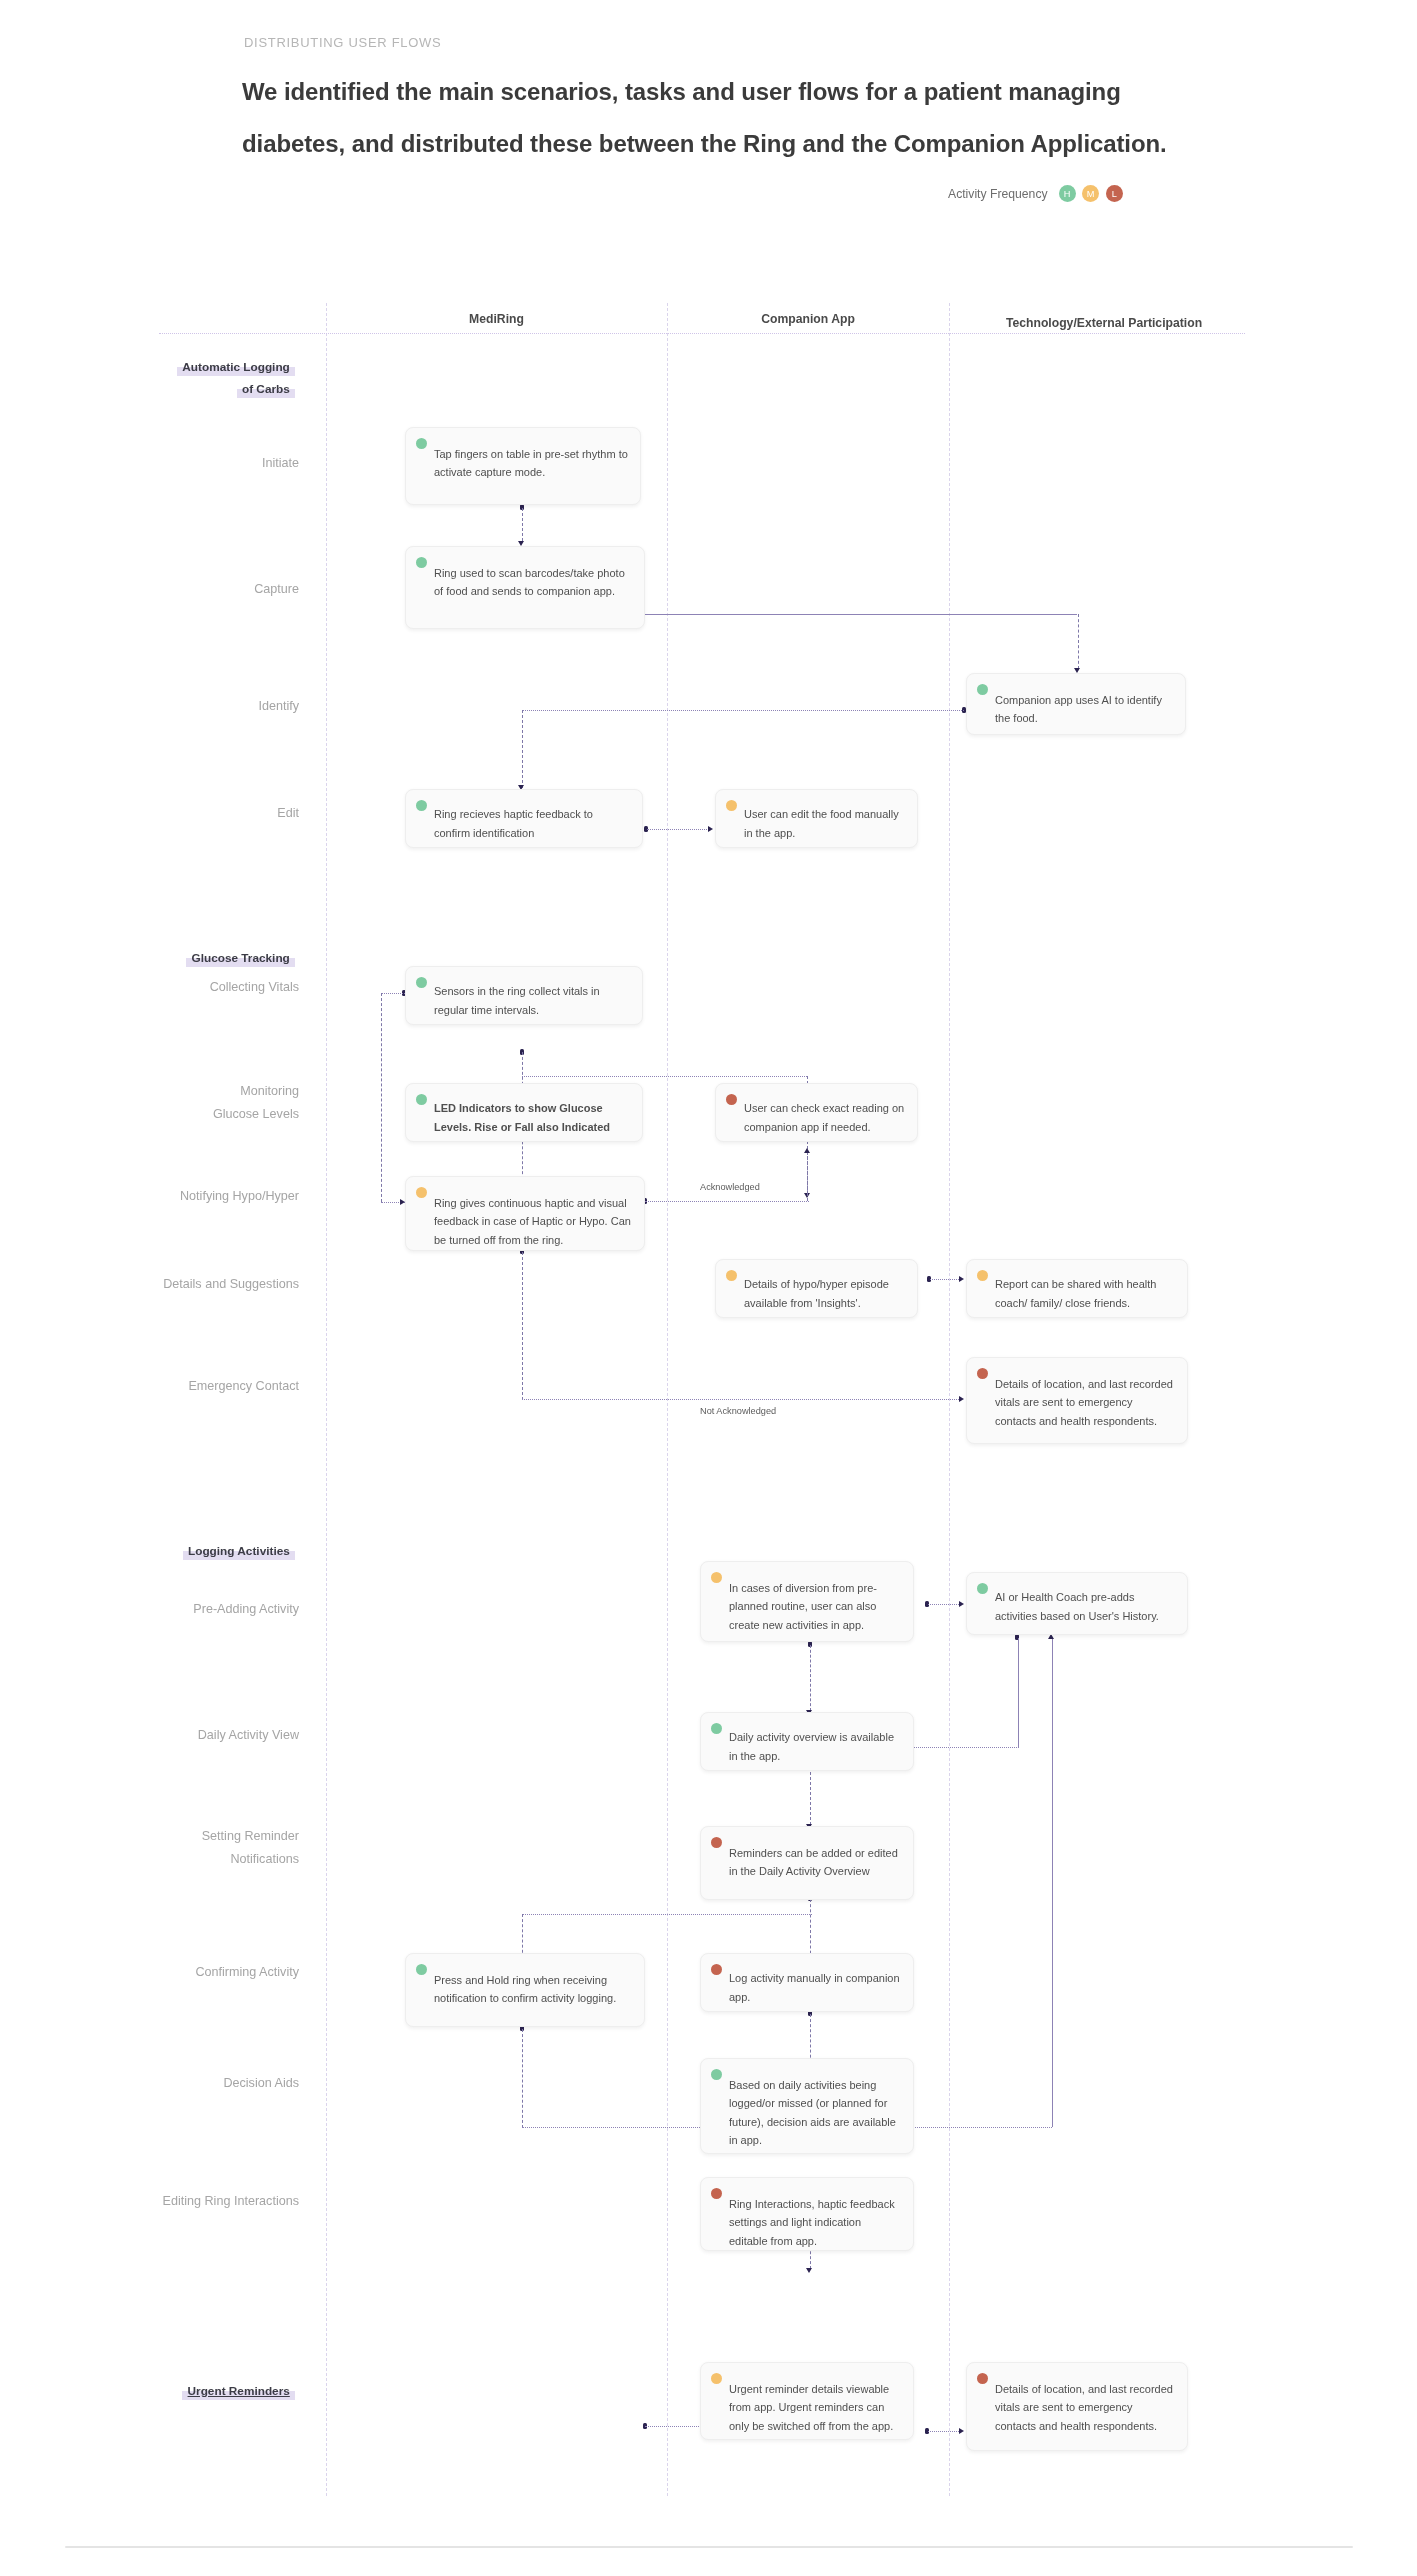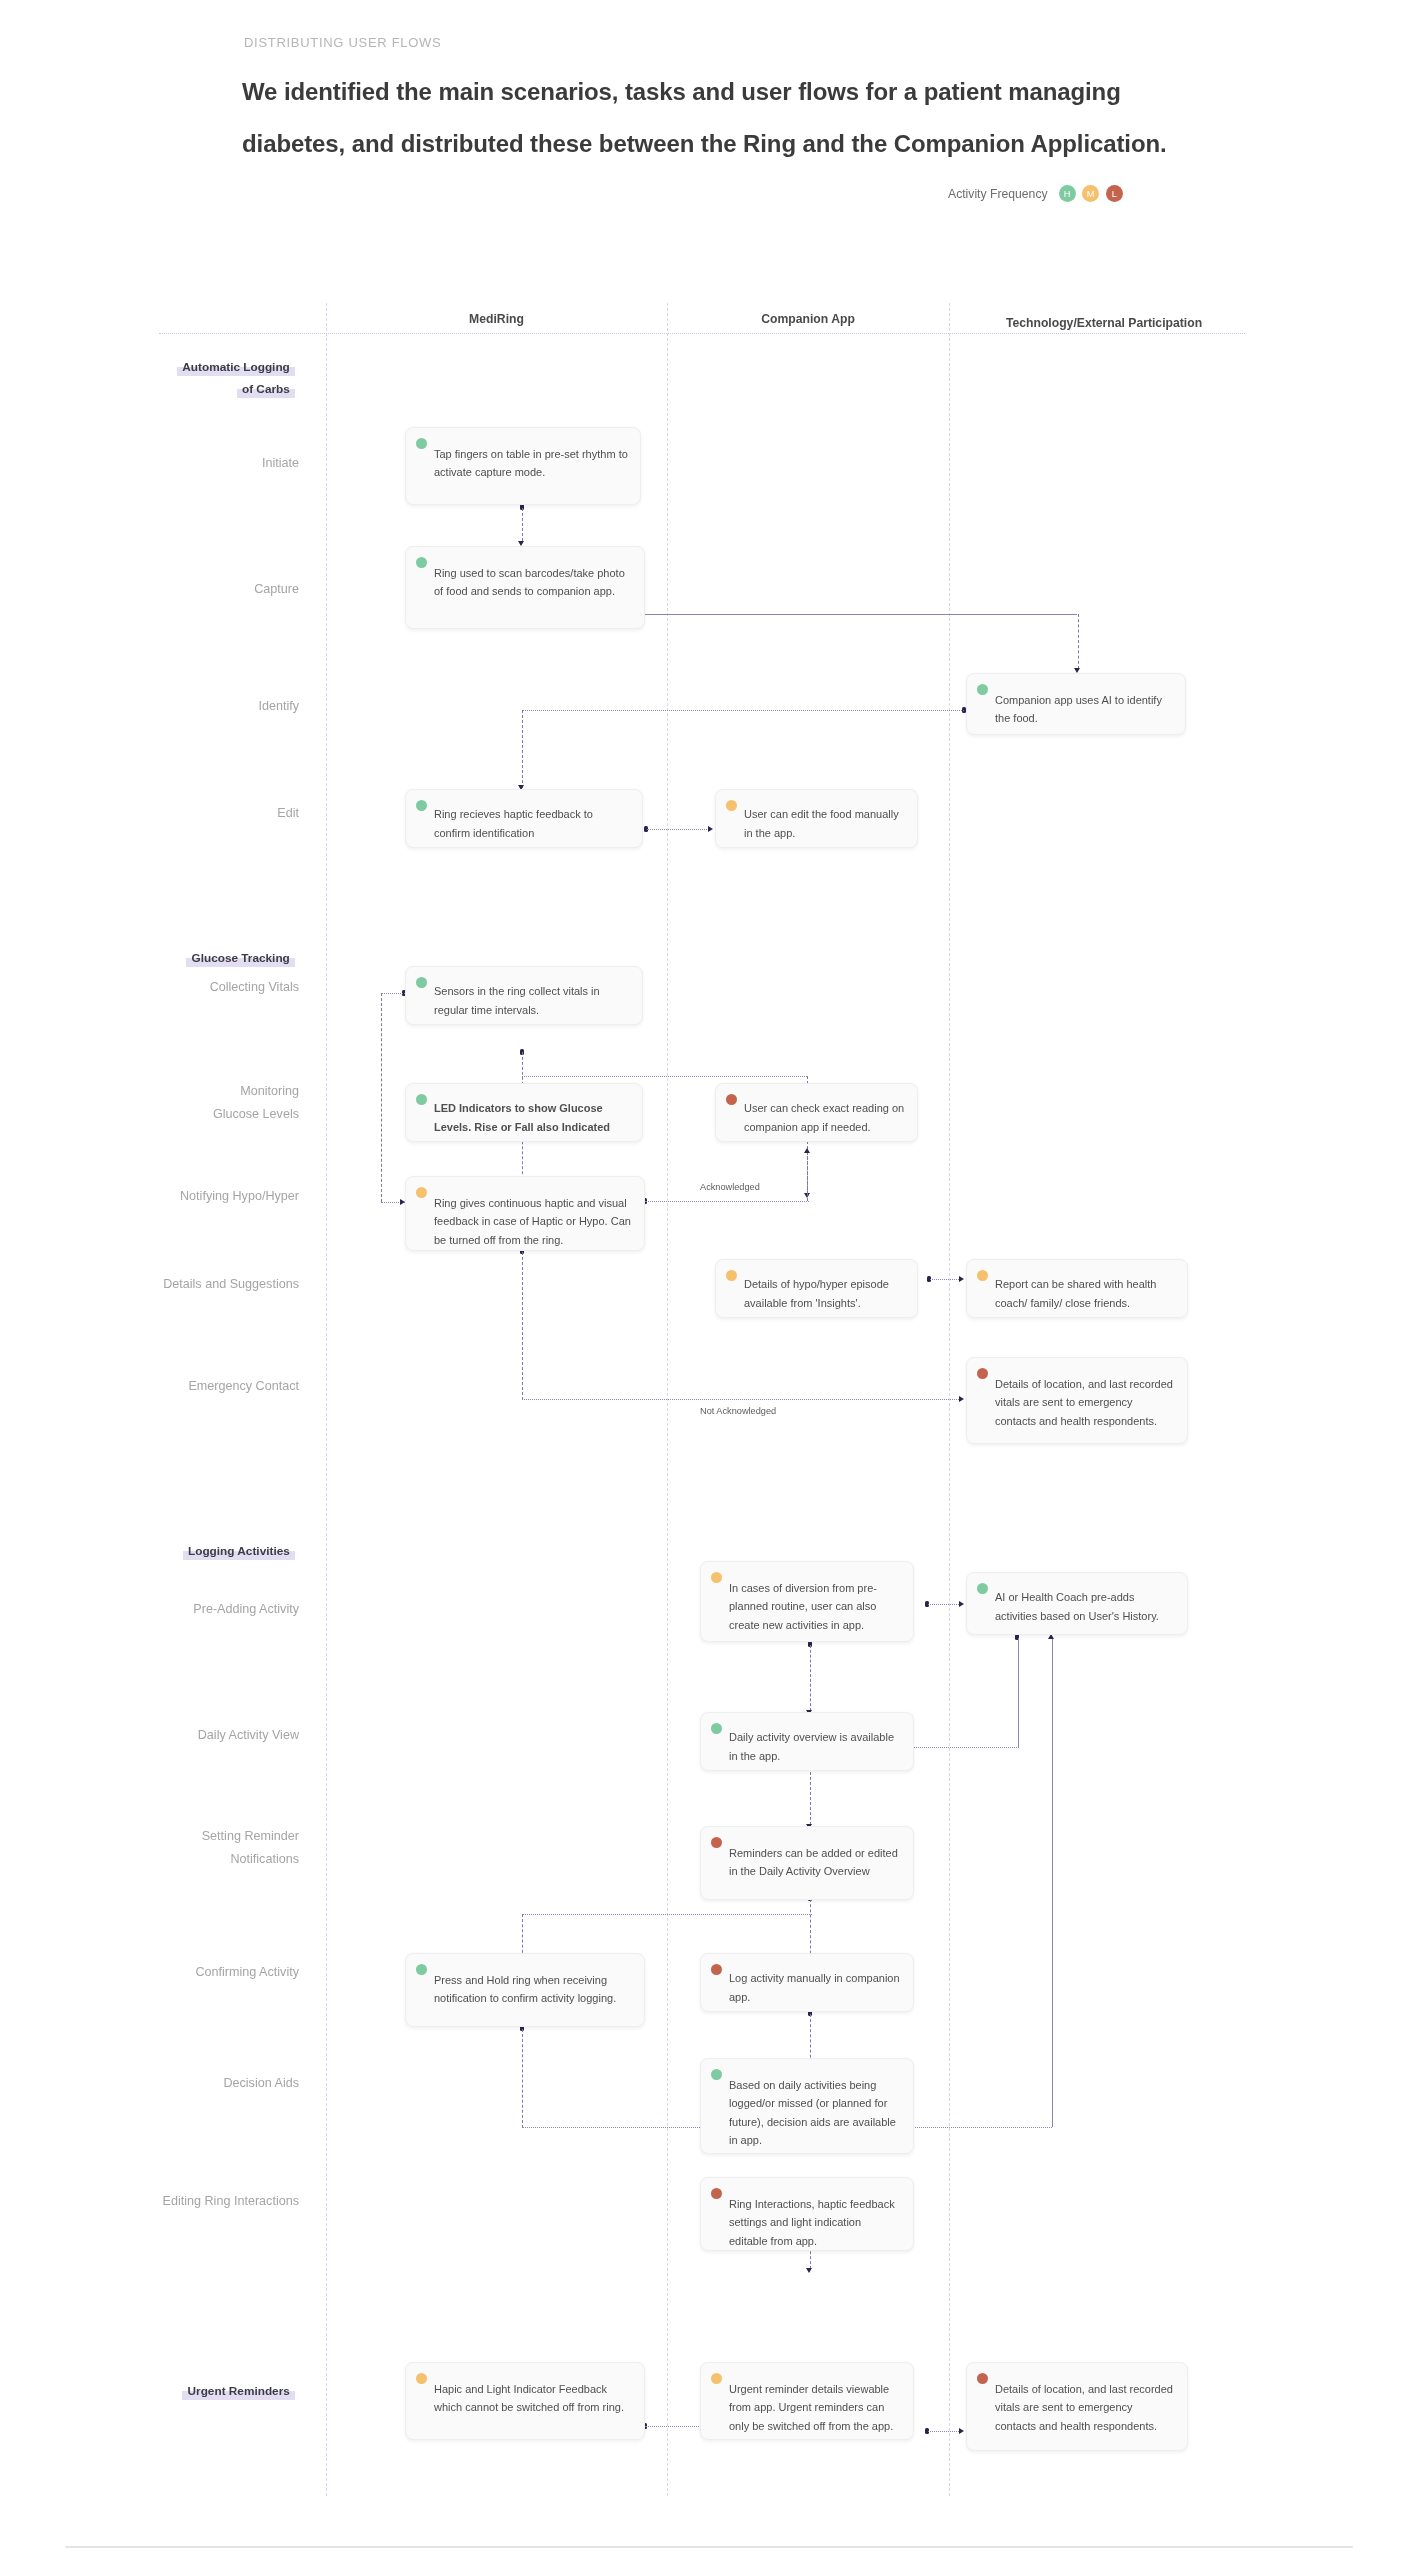--- a/index.html
+++ b/index.html
@@ -226,21 +226,21 @@
     <div class="header-rule"></div>
 
     <div class="col-head" style="left:326px; width:341px;">MediRing</div>
     <div class="col-head" style="left:667px; width:282px;">Companion App</div>
     <div class="col-head ch3" style="left:949px; width:310px;">Technology/External Participation</div>
 
     <div class="section-label" style="top:356px;"><span>Automatic Logging
 of  Carbs</span></div>
     <div class="section-label" style="top:947px;"><span>Glucose Tracking</span></div>
     <div class="section-label" style="top:1540px;"><span>Logging Activities</span></div>
-    <div class="section-label" style="top:2380px;"><span>Urgent Reminders</span></div>
+    <div class="section-label" style="top:2380px;text-decoration:underline;"><span>Urgent Reminders</span></div>
 
     <div class="row-label" style="top:452px;">Initiate</div>
     <div class="row-label" style="top:578px;">Capture</div>
     <div class="row-label" style="top:695px;">Identify</div>
     <div class="row-label" style="top:802px;">Edit</div>
     <div class="row-label" style="top:976px;">Collecting Vitals</div>
     <div class="row-label" style="top:1080px;">Monitoring
 Glucose Levels</div>
     <div class="row-label" style="top:1185px;">Notifying Hypo/Hyper</div>
     <div class="row-label" style="top:1273px;">Details and Suggestions</div>
@@ -444,24 +444,20 @@
     <div class="card" style="left:700px; top:2058px; width:214px; height:96px;">
       <div class="dot" style="background:#7ecba1"></div>
       <div class="card-text">Based on daily activities being logged/or missed (or planned for future), decision aids are available in app.</div>
     </div>
 
     <div class="card" style="left:700px; top:2177px; width:214px; height:74px;">
       <div class="dot" style="background:#c4644f"></div>
       <div class="card-text">Ring Interactions, haptic feedback settings and light indication editable from app.</div>
     </div>
 
-    <div class="card" style="left:405px; top:2362px; width:240px; height:78px;">
-      <div class="dot" style="background:#f5c16c"></div>
-      <div class="card-text">Hapic and Light Indicator Feedback which cannot be switched off from ring.</div>
-    </div>
 
     <div class="card" style="left:700px; top:2362px; width:214px; height:78px;">
       <div class="dot" style="background:#f5c16c"></div>
       <div class="card-text">Urgent reminder details viewable from app. Urgent reminders can only be switched off from the app.</div>
     </div>
 
     <div class="card" style="left:966px; top:2362px; width:222px; height:89px;">
       <div class="dot" style="background:#c4644f"></div>
       <div class="card-text">Details of location, and last recorded vitals are sent to emergency contacts and health respondents.</div>
     </div>

